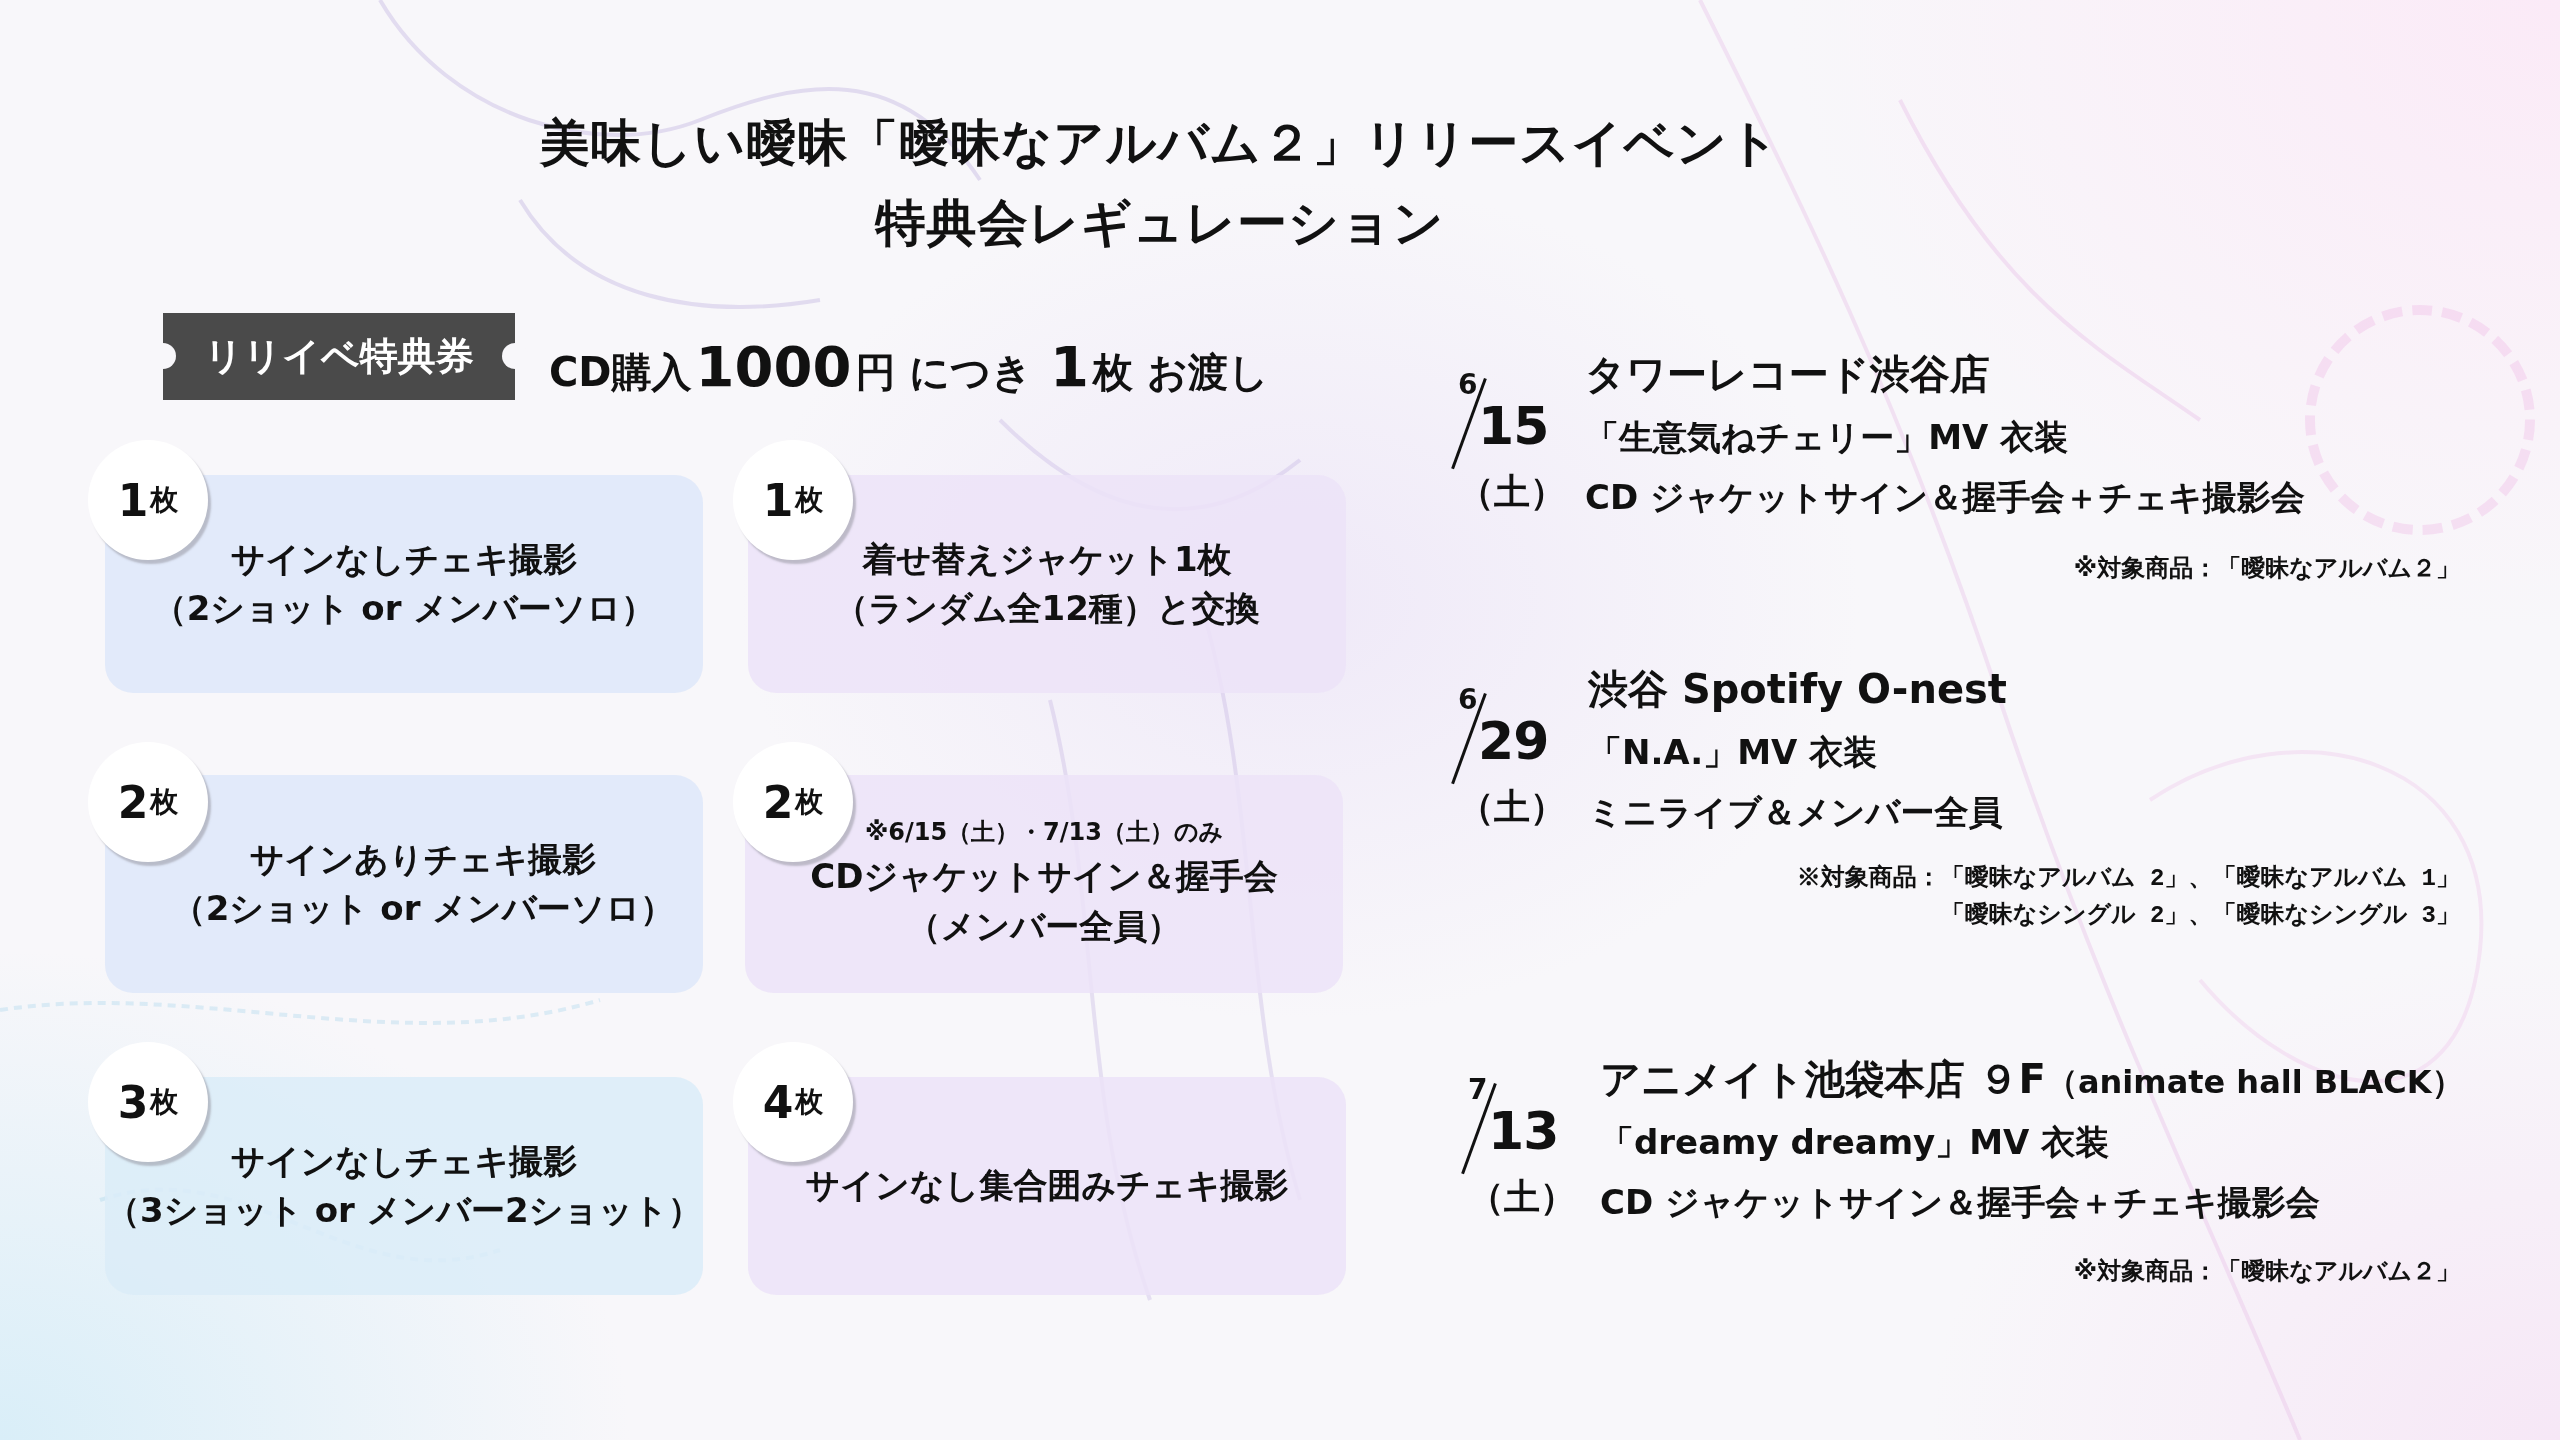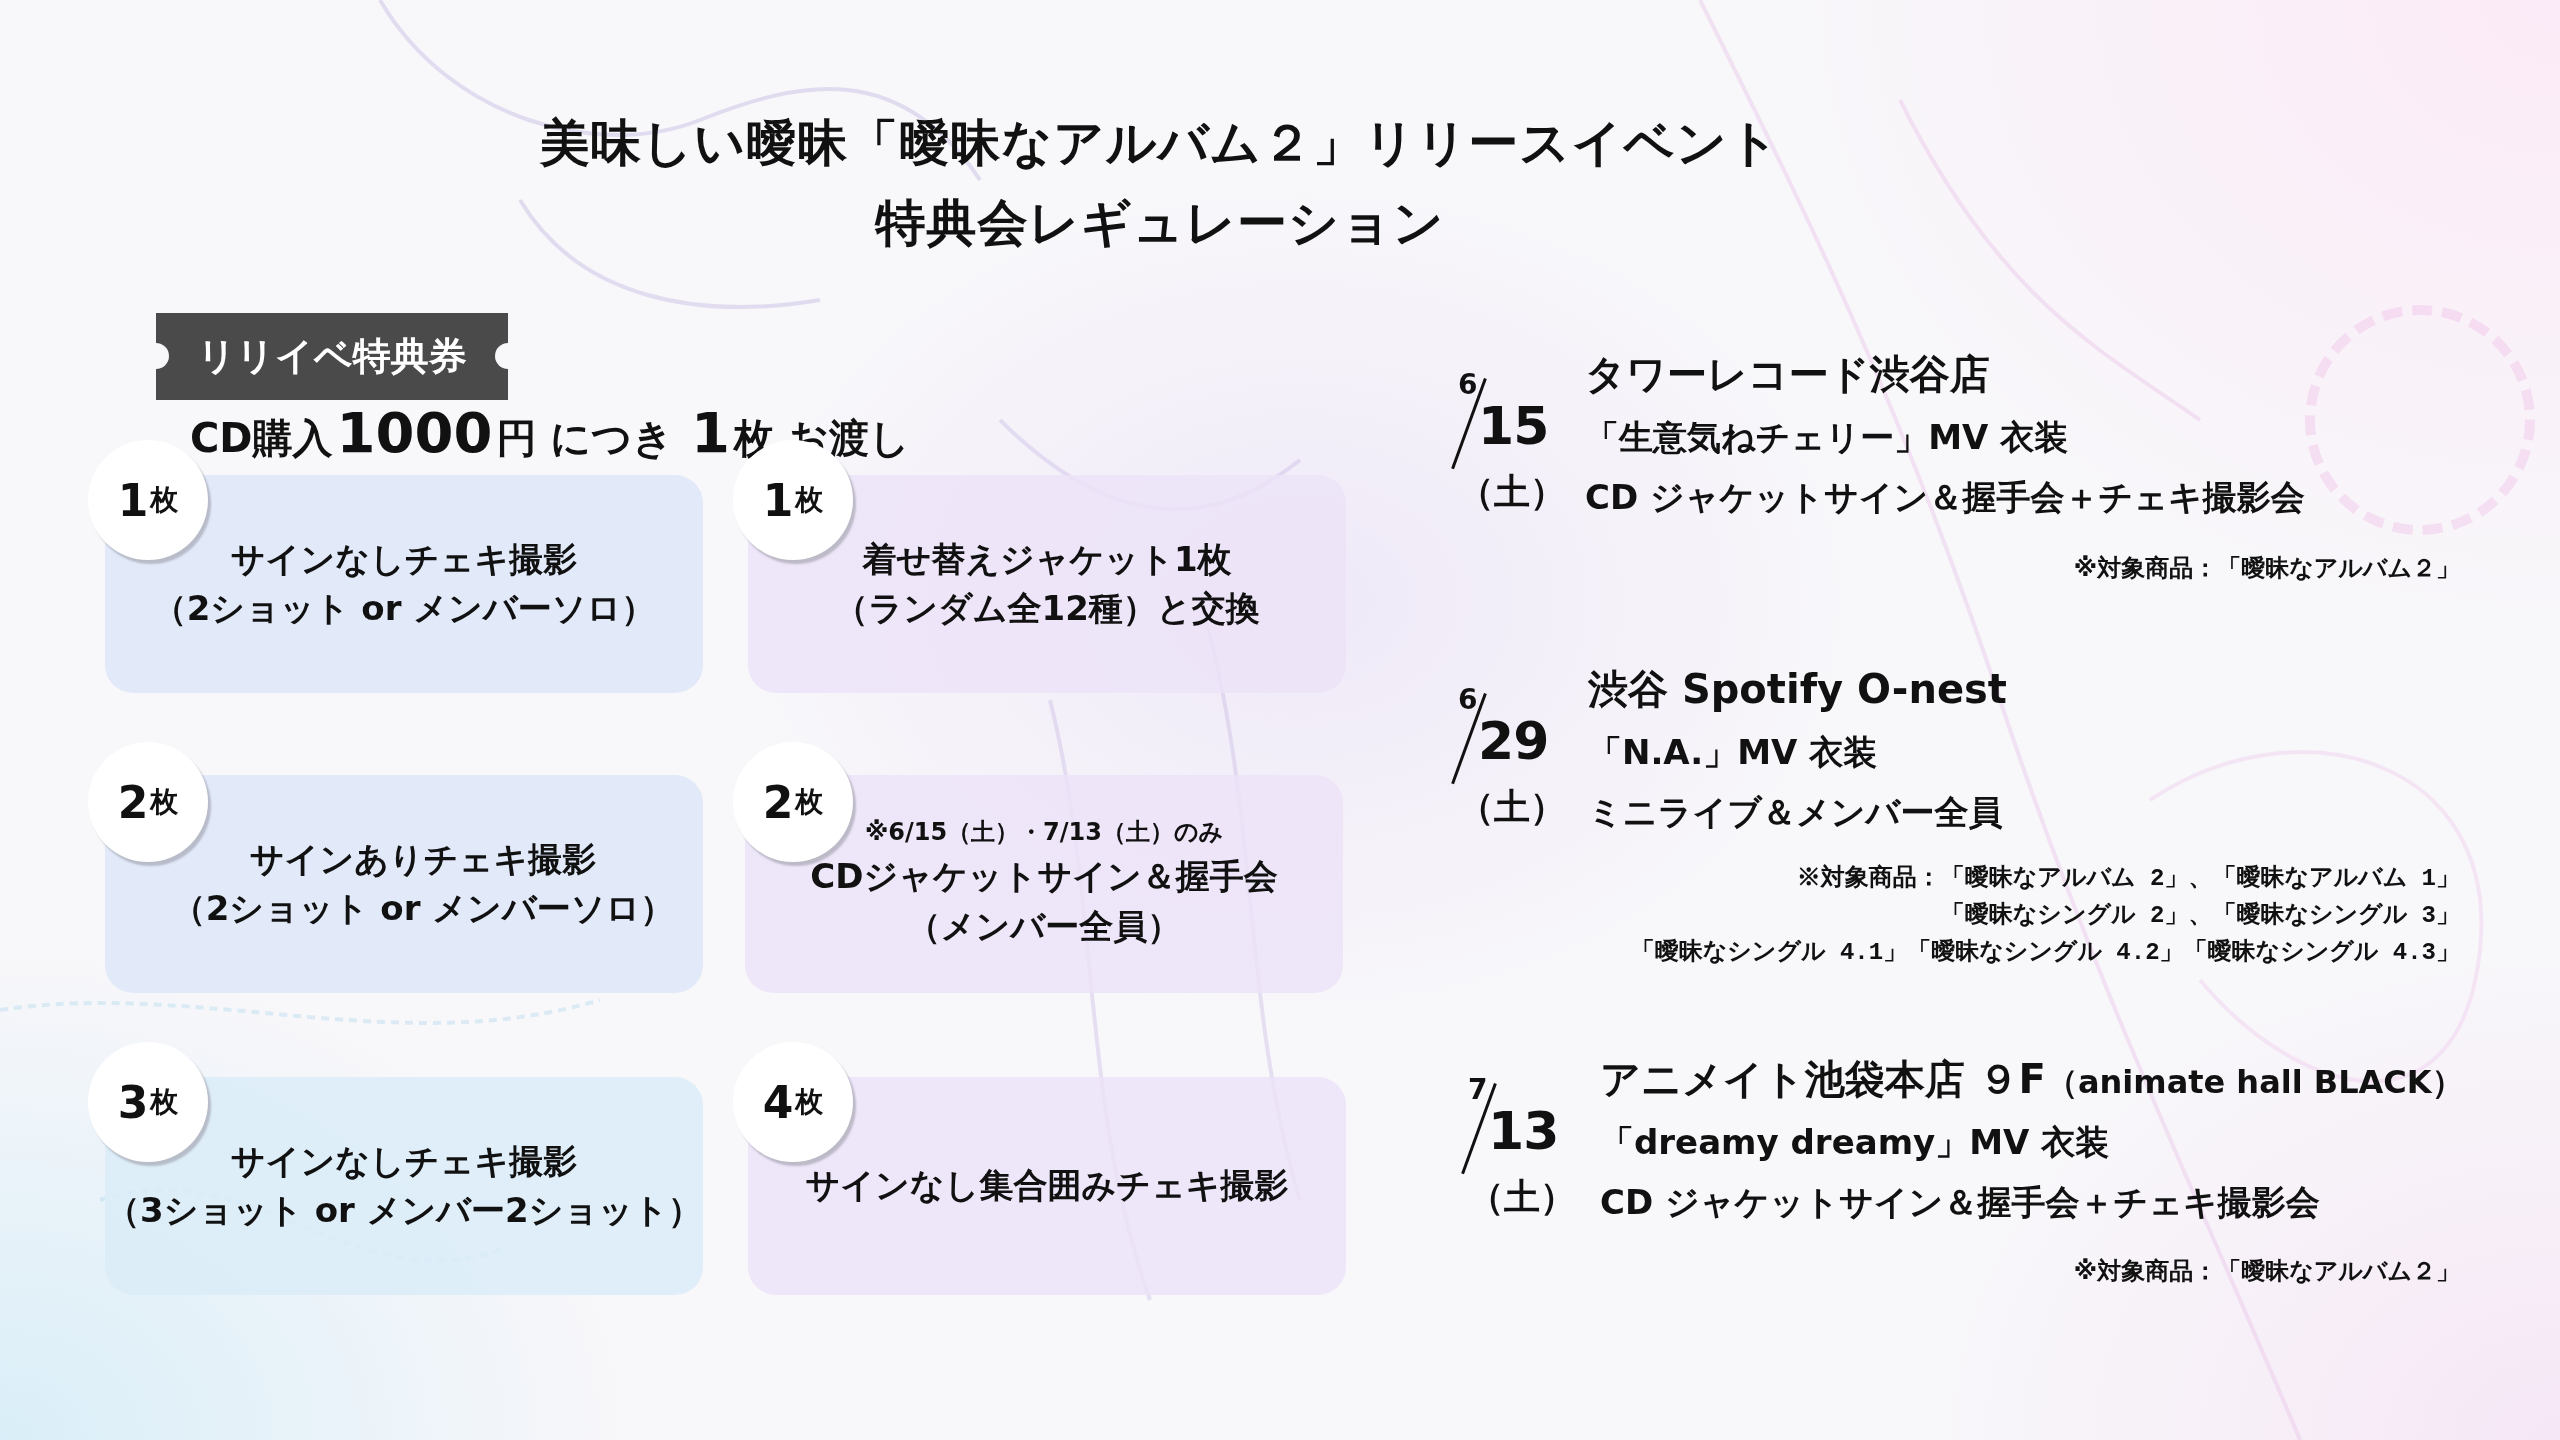--- a/index.html
+++ b/index.html
@@ -21,21 +21,21 @@
   }
   .bg svg { position: absolute; inset: 0; }
 
   .title {
     position: absolute; left: 0; width: 2320px; text-align: center; z-index: 2;
     font-weight: bold; font-size: 50px; letter-spacing: 1px; line-height: 1;
   }
   .title.l1 { top: 118px; }
   .title.l2 { top: 198px; }
 
-  .ticket-row { position: absolute; left: 156px; top: 313px; z-index: 2; display: flex; align-items: flex-start; flex-direction: column; }
+  .ticket-row { position: absolute; left: 163px; top: 313px; z-index: 2; display: flex; align-items: flex-end; }
   .ticket {
     position: relative; width: 352px; height: 87px; background: #4a4a4a; color: #fff;
     font-weight: bold; font-size: 38px; display: flex; align-items: center; justify-content: center;
   }
   .ticket .notch { position: absolute; top: 30px; width: 26px; height: 26px; border-radius: 50%; background: #f8f7fa; }
   .ticket .notch.l { left: -13px; }
   .ticket .notch.r { right: -13px; }
   .ticket-desc { margin-left: 34px; font-weight: bold; font-size: 40px; display: flex; align-items: baseline; }
   .ticket-desc .big { font-size: 56px; margin: 0 4px; }
   .ticket-desc span { white-space: pre; }
@@ -189,21 +189,20 @@
     <span class="w">（土）</span>
   </div>
   <div class="ev-body" style="left:148px; top:4px;">
     <div class="ev-venue">渋谷 Spotify O-nest</div>
     <div class="ev-line">「N.A.」MV 衣装</div>
     <div class="ev-line">ミニライブ＆メンバー全員</div>
   </div>
   <div class="ev-note" style="top:195px; right:0;font-family:Liberation Mono, monospace;">
     <div>※対象商品：「曖昧なアルバム 2」、「曖昧なアルバム 1」</div>
     <div>「曖昧なシングル 2」、「曖昧なシングル 3」</div>
-    <div>「曖昧なシングル 4.1」「曖昧なシングル 4.2」「曖昧なシングル 4.3」</div>
   </div>
 </div>
 
 <div class="event" style="left:1450px; top:1055px; width:1010px; height:240px;">
   <div class="date" style="left:8px; top:18px;">
     <span class="m">7</span>
     <span class="slash"></span>
     <span class="d">13</span>
     <span class="w">（土）</span>
   </div>

